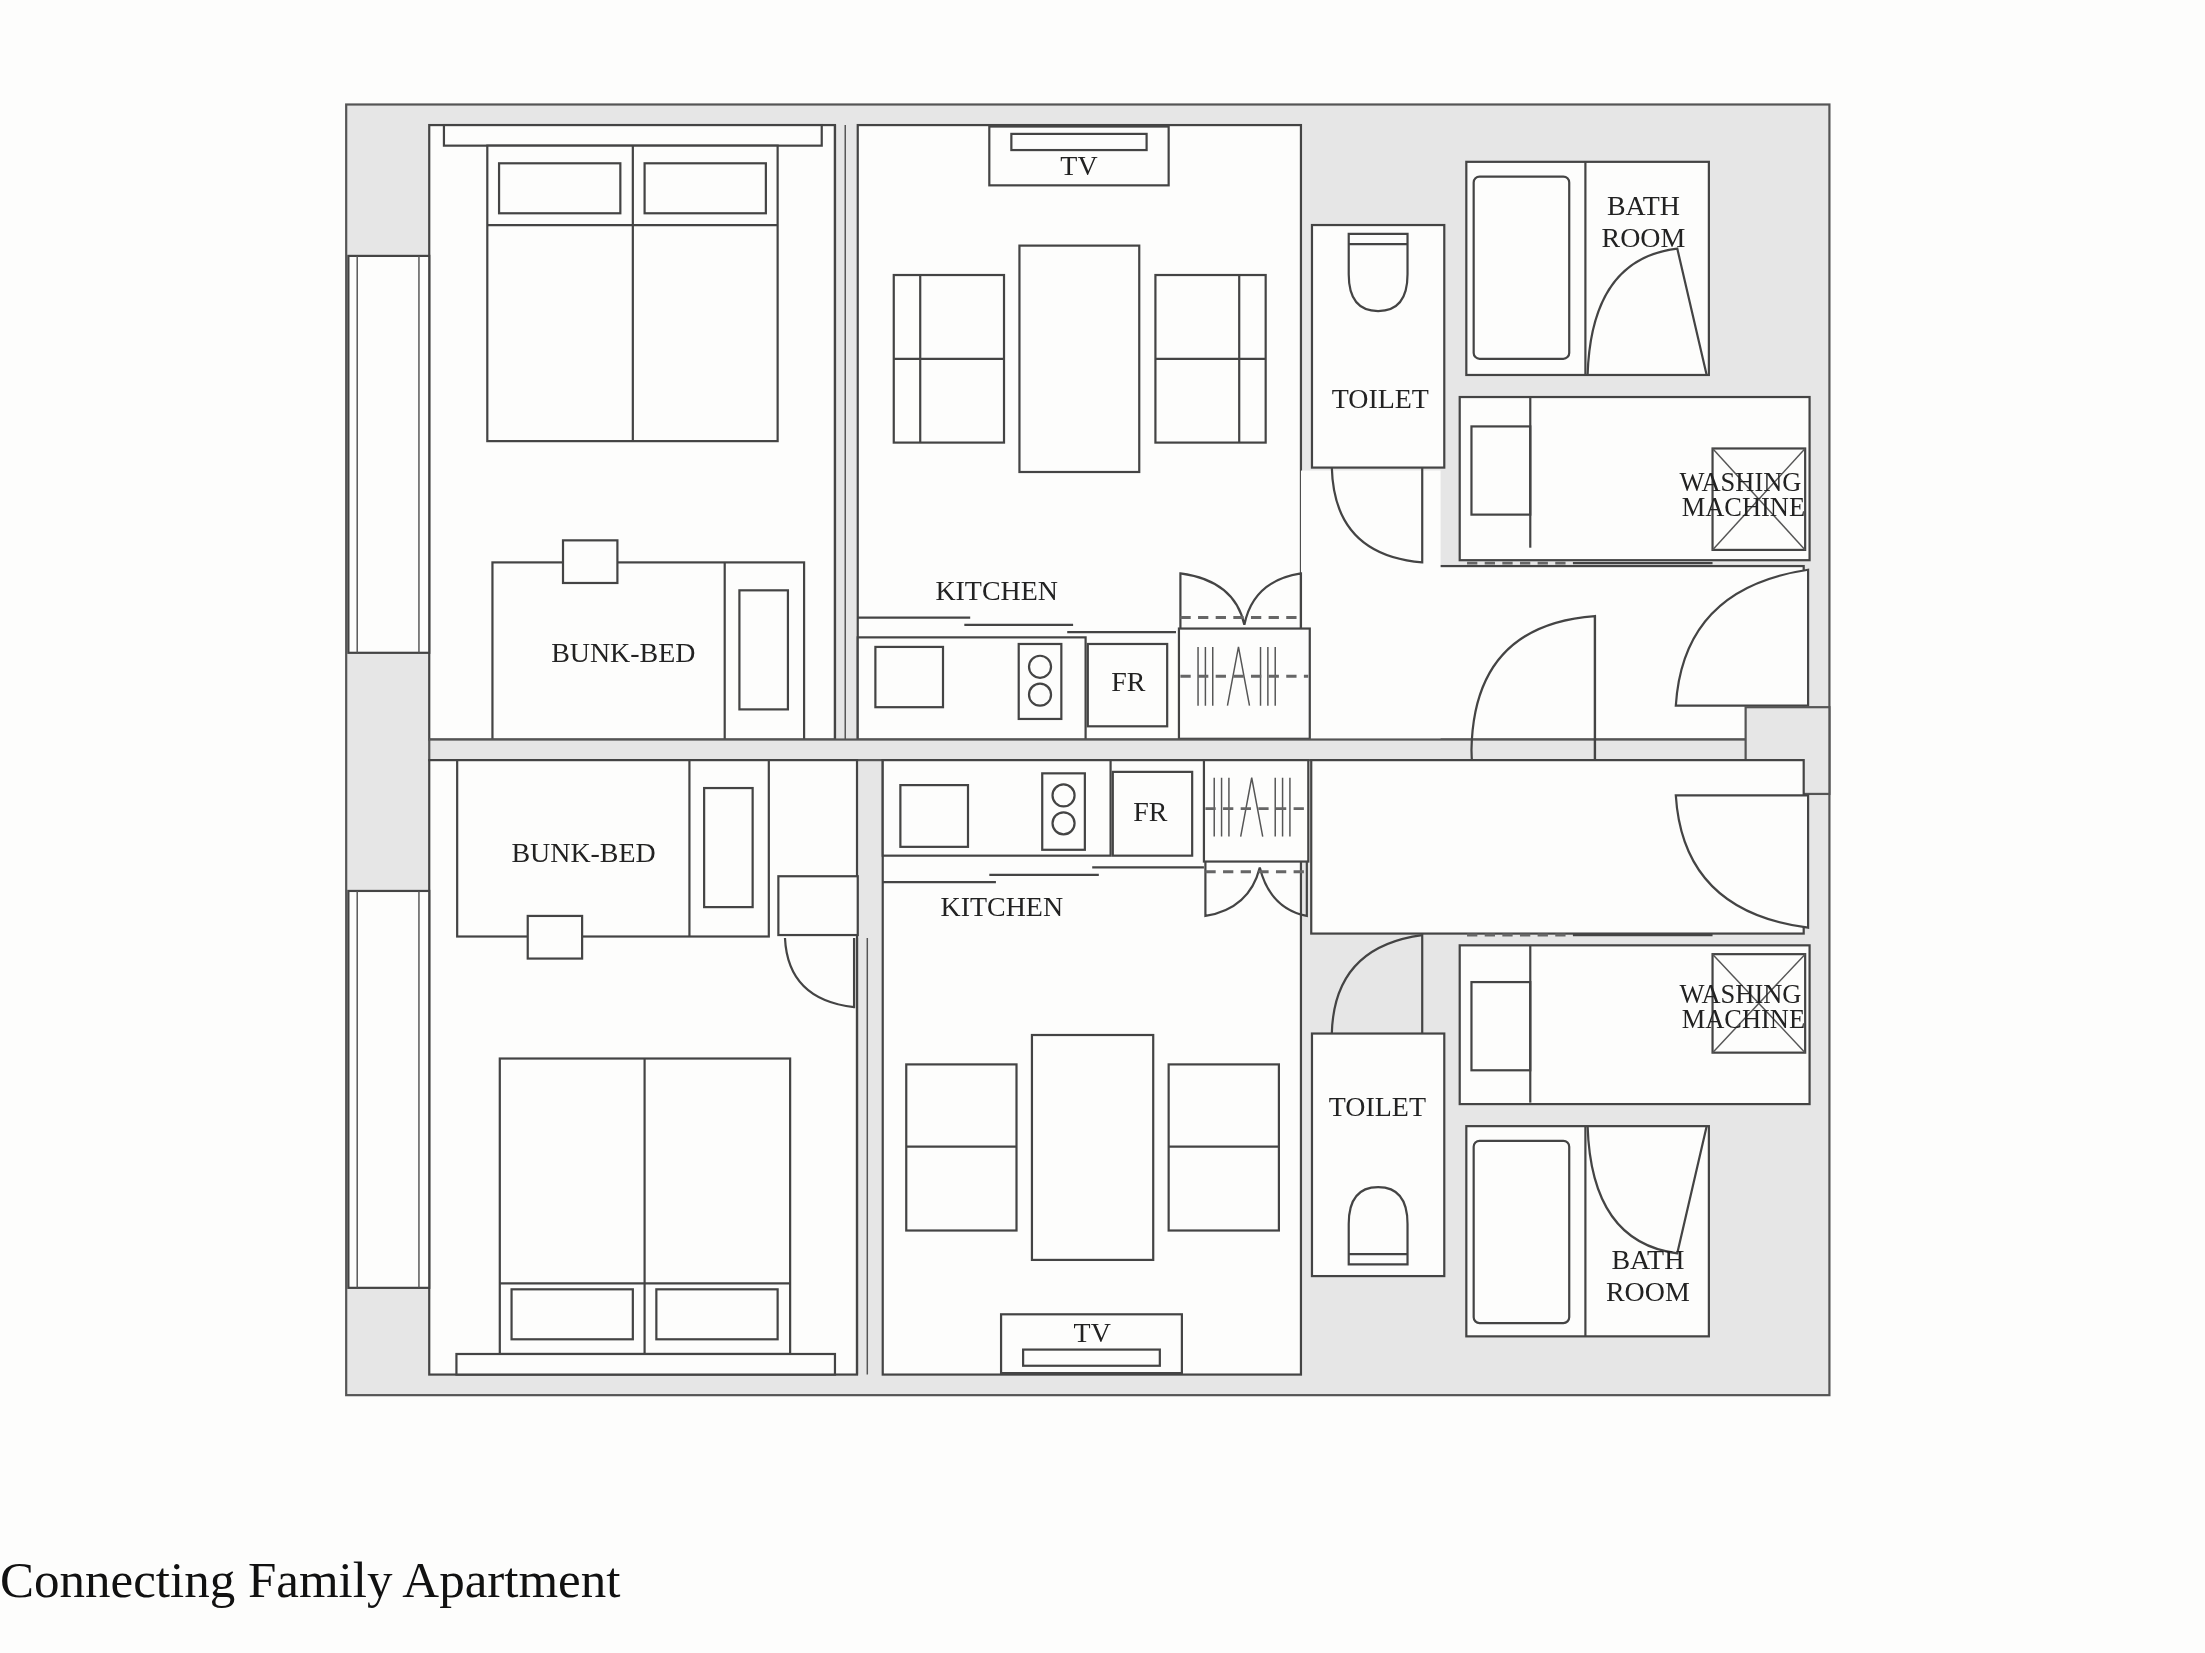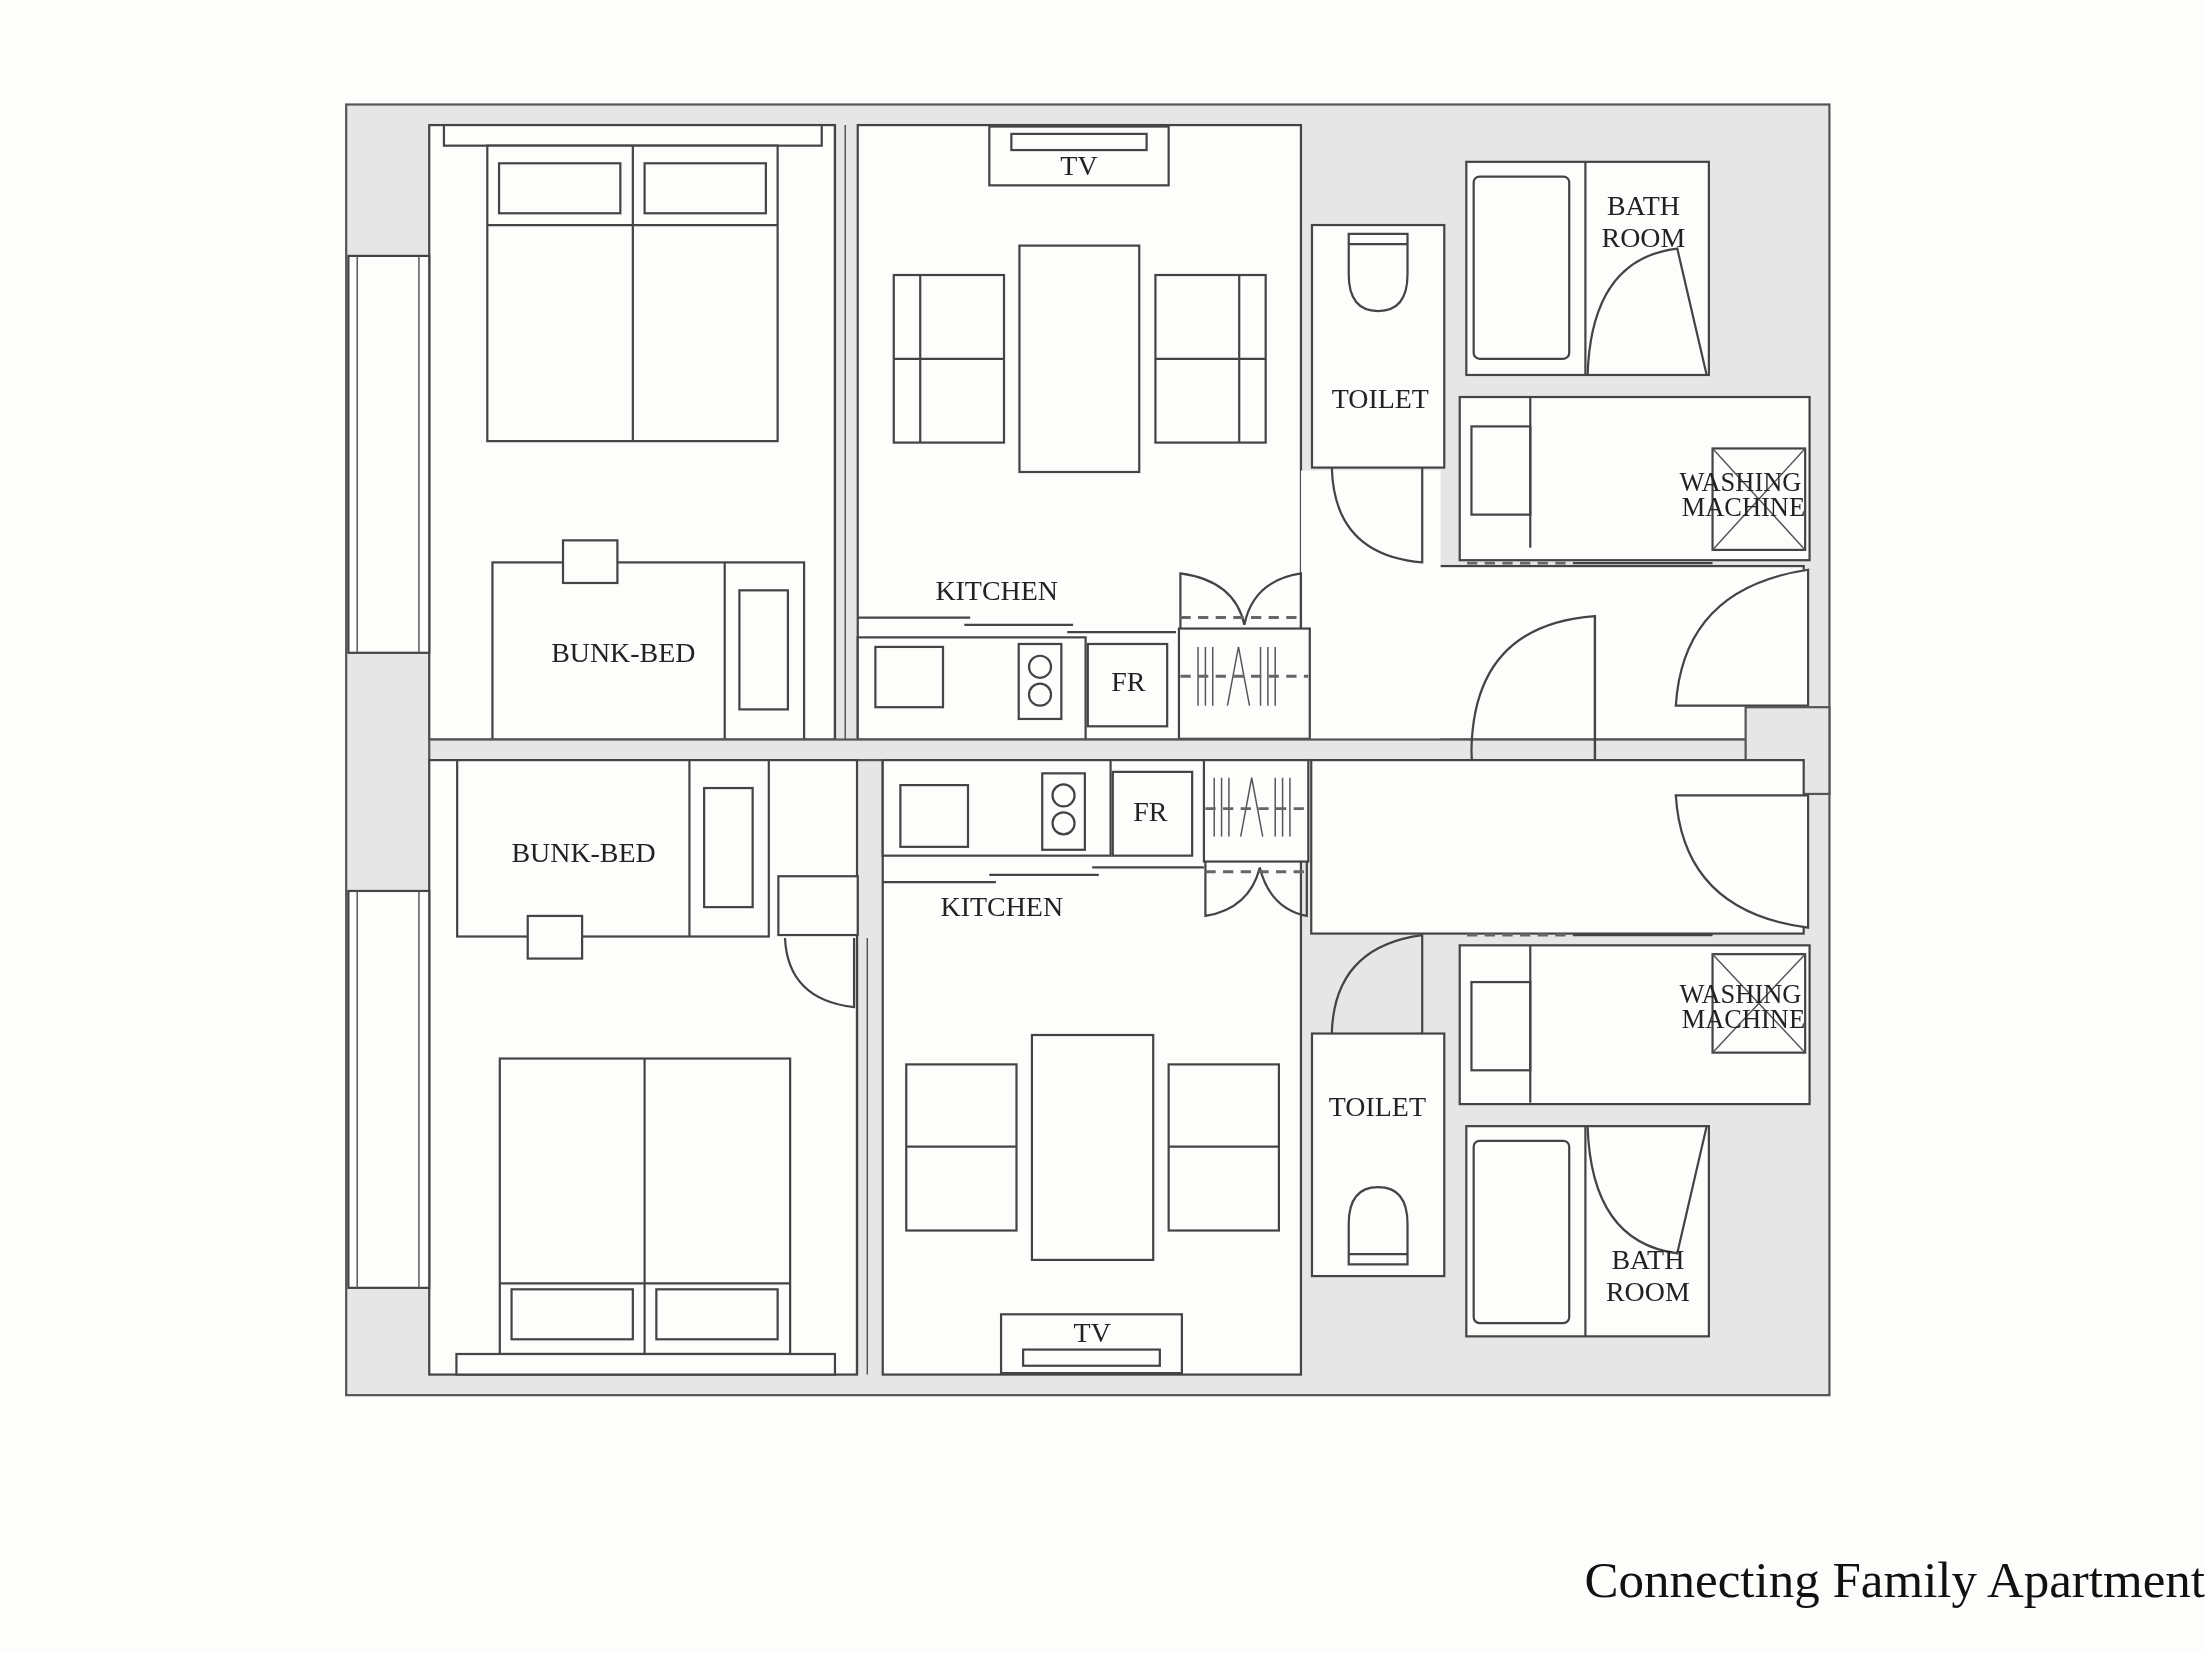--- a/index.html
+++ b/index.html
@@ -6,21 +6,21 @@
   body { width:2205px; height:1654px; position:relative; overflow:hidden; font-family:"Liberation Serif", serif; }
   #plan { position:absolute; left:0; top:0; width:2205px; height:1654px; }
   .wall { fill:#e6e6e6; stroke:#555; stroke-width:3; }
   .room { fill:#fdfdfc; stroke:#444; stroke-width:3; }
   .ln { fill:none; stroke:#444; stroke-width:3; }
   .thin { fill:none; stroke:#555; stroke-width:2; }
   .dash { fill:none; stroke:#666; stroke-width:4; stroke-dasharray:14 10; }
   .furn { fill:#fdfdfc; stroke:#444; stroke-width:3; }
   .lbl { font-family:"Liberation Serif", serif; fill:#222; font-size:38px; text-anchor:middle; }
   .lbl-sm { font-family:"Liberation Serif", serif; fill:#222; font-size:36px; text-anchor:middle; }
-  .caption { position:absolute; left:0; width:2205px; top:1551px; text-align:right;
+  .caption { position:absolute; left:0; width:2205px; top:1551px; text-align:left;
              font-family:"Liberation Serif", serif; font-size:51px; color:#111; }
 </style>
 </head>
 <body>
 
 <svg id="plan" viewBox="0 0 3000 2250" xmlns="http://www.w3.org/2000/svg">
 
   <rect class="wall" x="471" y="142" width="2018" height="1756"></rect>
 
   <rect class="room" x="584" y="170" width="552" height="836"></rect>

